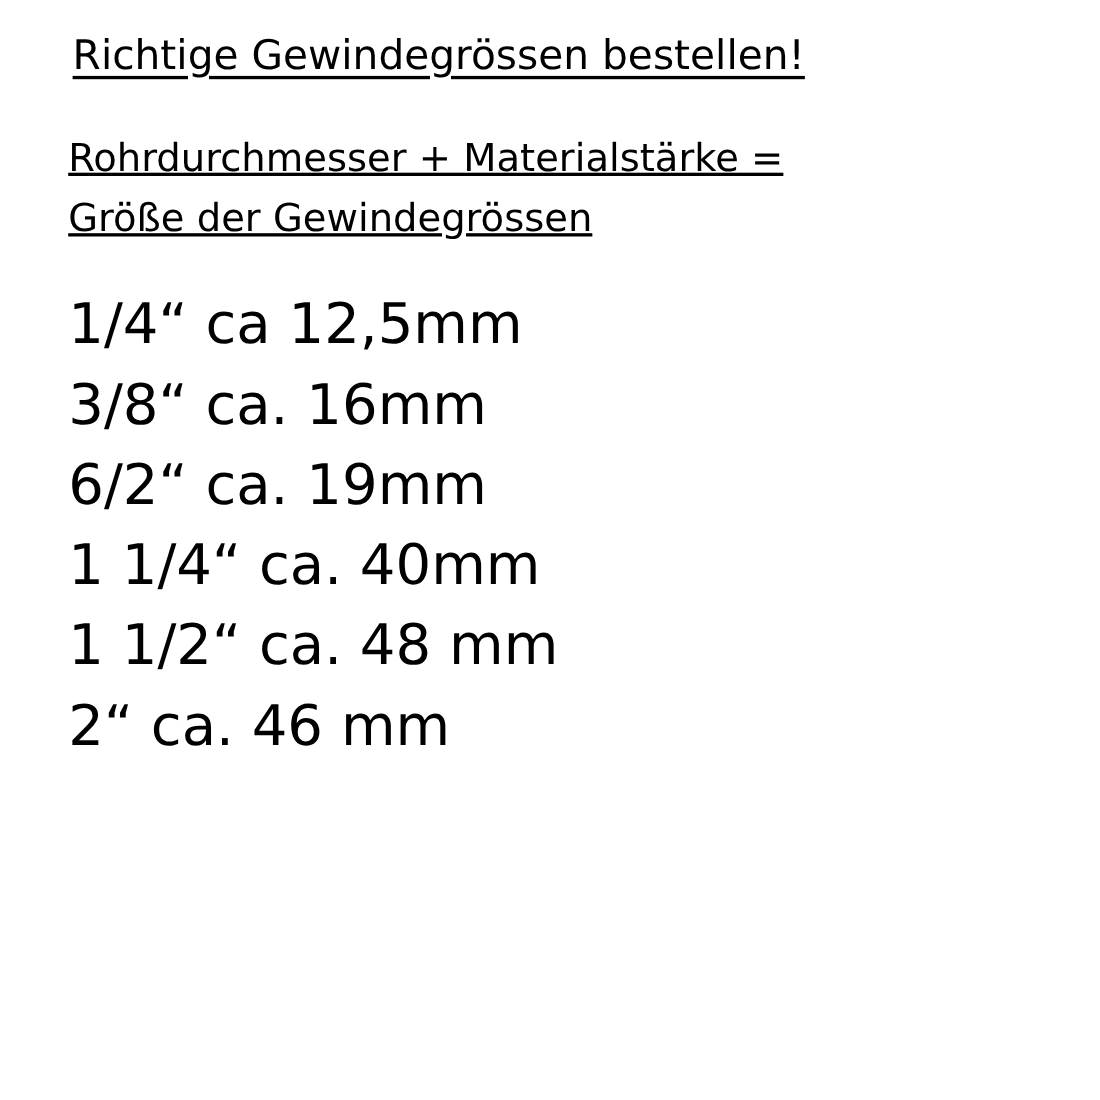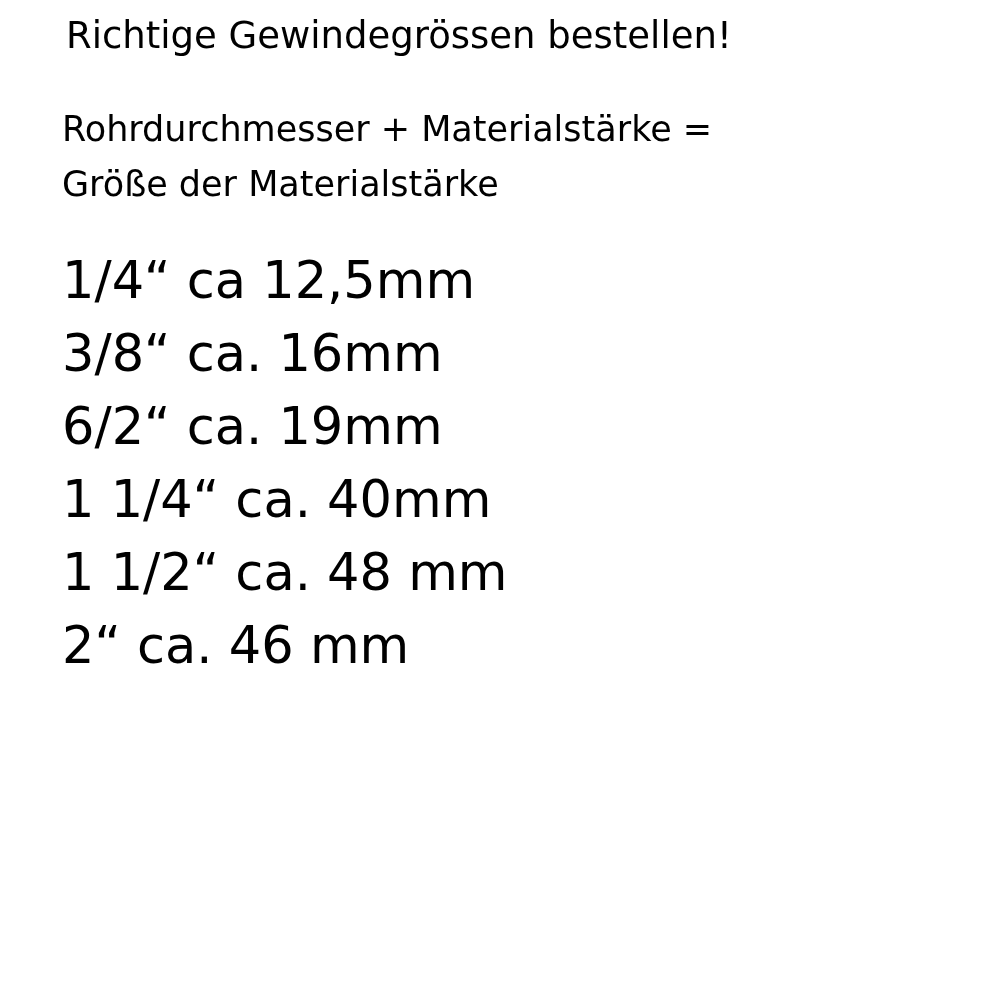--- a/index.html
+++ b/index.html
@@ -18,34 +18,36 @@
     position: relative;
     width: 1000px;
     height: 1000px;
     box-sizing: border-box;
     padding: 14px 0 0 62px;
   }
   .headline {
     font-size: 37px;
     line-height: 1.2;
     font-weight: 400;
+    text-decoration: underline;
     text-underline-offset: 6px;
-    margin: 0 0 0 4px;
+    margin: 15px 0 0 4px;
     white-space: nowrap;
   }
   .formula {
     margin-top: 44px;
     font-size: 35px;
     line-height: 1.55;
     font-weight: 400;
     max-width: 880px;
   }
   .formula .line {
     display: block;
     white-space: nowrap;
+    text-decoration: underline;
   }
   .size-list {
     margin: 34px 0 12px 0;
     padding: 0;
     list-style: none;
   }
   .size-list li {
     font-size: 51px;
     line-height: 1.43;
     font-weight: 400;
@@ -54,21 +56,21 @@
 </style>
 </head>
 <body>
 
 <div class="page">
 
   <div class="headline">Richtige Gewindegrössen bestellen!</div>
 
   <div class="formula">
     <span class="line">Rohrdurchmesser + Materialstärke =</span>
-    <span class="line">Größe der Materialstärke</span>
+    <span class="line">Größe der Gewindegrössen</span>
   </div>
 
   <ul class="size-list">
     <li>1/4“ ca 12,5mm</li>
     <li>3/8“ ca. 16mm</li>
     <li>6/2“ ca. 19mm</li>
     <li>1 1/4“ ca. 40mm</li>
     <li>1 1/2“ ca. 48 mm</li>
     <li>2“ ca. 46 mm</li>
   </ul>

